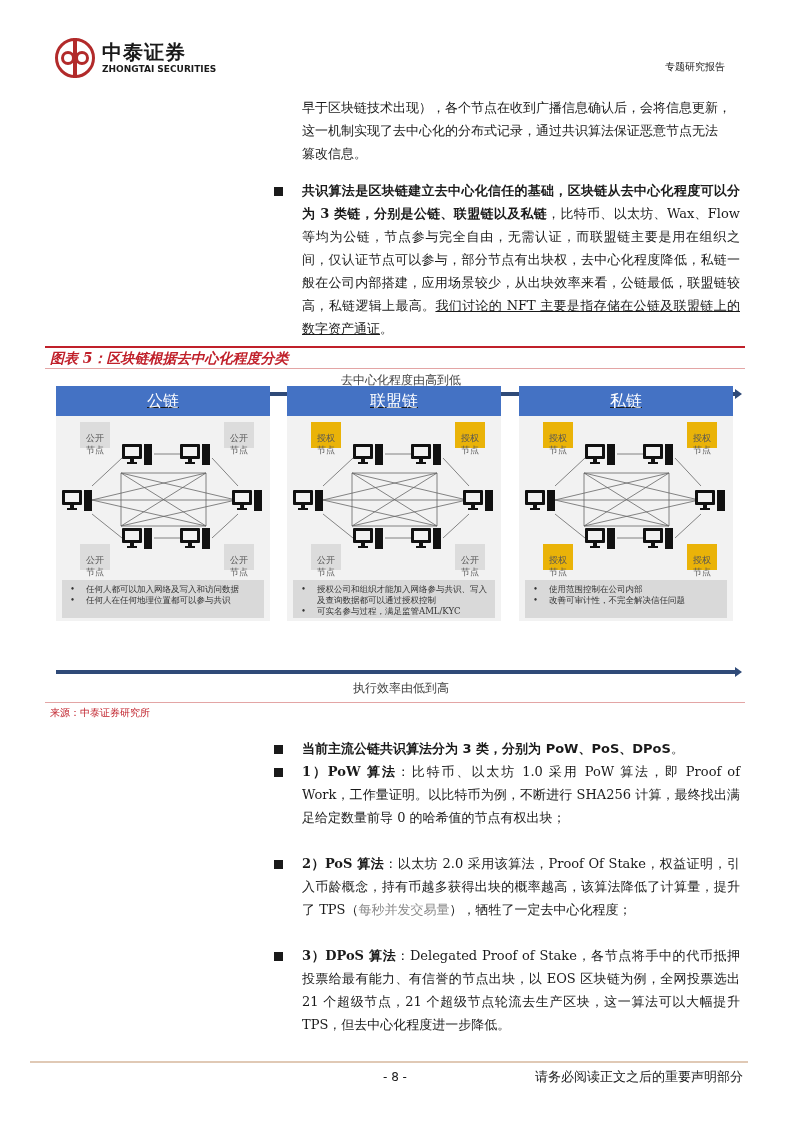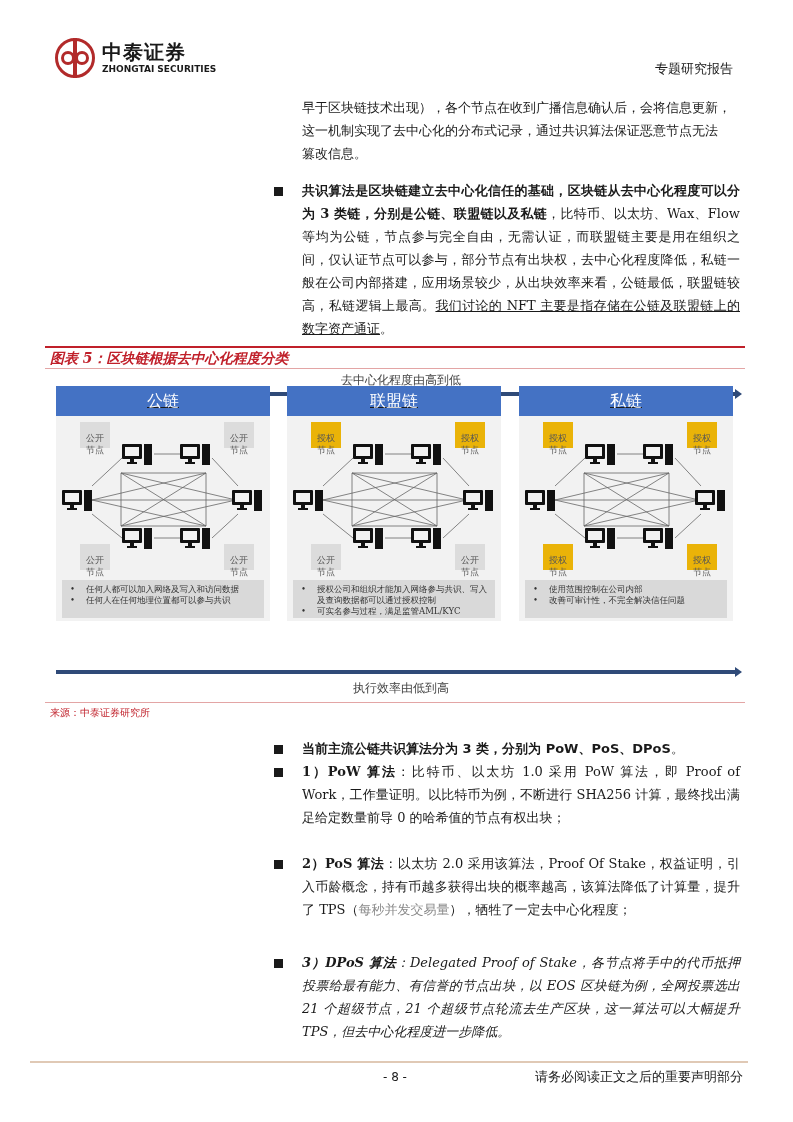--- a/index.html
+++ b/index.html
@@ -9,21 +9,21 @@
   .header-logo { position: absolute; left: 55px; top: 33px; width: 190px; height: 50px; display: flex; align-items: center; }
   .logo-mark { width: 40px; height: 40px; border-radius: 50%; border: 3px solid #b22a2a; position: relative; margin-right: 7px; }
   .logo-mark::before { content: ""; position: absolute; left: 15px; top: -3px; width: 4px; height: 40px; background: #b22a2a; }
   .logo-mark .loop1, .logo-mark .loop2 { position: absolute; width: 14px; height: 14px; border: 3px solid #b22a2a; border-radius: 50%; top: 10px; }
   .logo-mark .loop1 { left: 3px; }
   .logo-mark .loop2 { left: 17px; }
   .logo-text { display: flex; flex-direction: column; line-height: 1; }
   .logo-cn { font-family: "DejaVu Sans", sans-serif; font-weight: bold; font-size: 20px; color: #1a1a1a; letter-spacing: 1px; }
   .logo-en { font-family: "DejaVu Sans", sans-serif; font-weight: bold; font-size: 9px; color: #1a1a1a; margin-top: 3px; letter-spacing: 0px; }
 
-  .header-right { position: absolute; right: 60px; top: 60px; font-size: 13px; color: #1a1a1a; font-family: "DejaVu Serif", serif; }
+  .header-right { position: absolute; right: 68px; top: 60px; font-size: 10px; color: #1a1a1a; font-family: "DejaVu Serif", serif; }
 
   .body-text { position: absolute; left: 302px; width: 436px; font-size: 13px; line-height: 23px; color: #1a1a1a; text-align: justify; }
   .bullet-block { position: absolute; left: 270px; width: 470px; font-size: 13px; line-height: 23px; }
   .bullet-row { position: relative; padding-left: 32px; text-align: justify; }
   .bullet-sq { position: absolute; left: 4px; top: 8px; width: 9px; height: 9px; background: #1a1a1a; }
   .bold { font-weight: bold; }
   .underline { text-decoration: underline; }
   .latin { font-family: "DejaVu Sans", sans-serif; }
   .grey-text { color: #8a8a8a; }
 
@@ -344,21 +344,21 @@
     <span class="bold">当前主流公链共识算法分为 </span><span class="bold latin">3</span><span class="bold"> 类，分别为 </span><span class="bold latin">PoW、PoS、DPoS</span><span>。</span>
   </div>
   <div class="bullet-row">
     <span class="bullet-sq"></span>
     <span class="bold">1）PoW 算法</span><span>：比特币、以太坊 1.0 采用 PoW 算法，即 Proof of Work，工作量证明。以比特币为例，不断进行 SHA256 计算，最终找出满足给定数量前导 0 的哈希值的节点有权出块；</span>
   </div>
   <div class="bullet-row" style="margin-top:23px;">
     <span class="bullet-sq"></span>
     <span class="bold">2）PoS 算法</span><span>：以太坊 2.0 采用该算法，Proof Of Stake，权益证明，引入币龄概念，持有币越多获得出块的概率越高，该算法降低了计算量，提升了 TPS（</span><span class="grey-text">每秒并发交易量</span><span>），牺牲了一定去中心化程度；</span>
   </div>
-  <div class="bullet-row" style="margin-top:30px;font-style:italic;">
+  <div class="bullet-row" style="margin-top:23px;">
     <span class="bullet-sq"></span>
     <span class="bold">3）DPoS 算法</span><span>：Delegated Proof of Stake，各节点将手中的代币抵押投票给最有能力、有信誉的节点出块，以 EOS 区块链为例，全网投票选出 21 个超级节点，21 个超级节点轮流去生产区块，这一算法可以大幅提升 TPS，但去中心化程度进一步降低。</span>
   </div>
 </div>
 
 <div class="footer-line"></div>
 <div class="footer-page">- 8 -</div>
 <div class="footer-note">请务必阅读正文之后的重要声明部分</div>
 
 </body></html>

